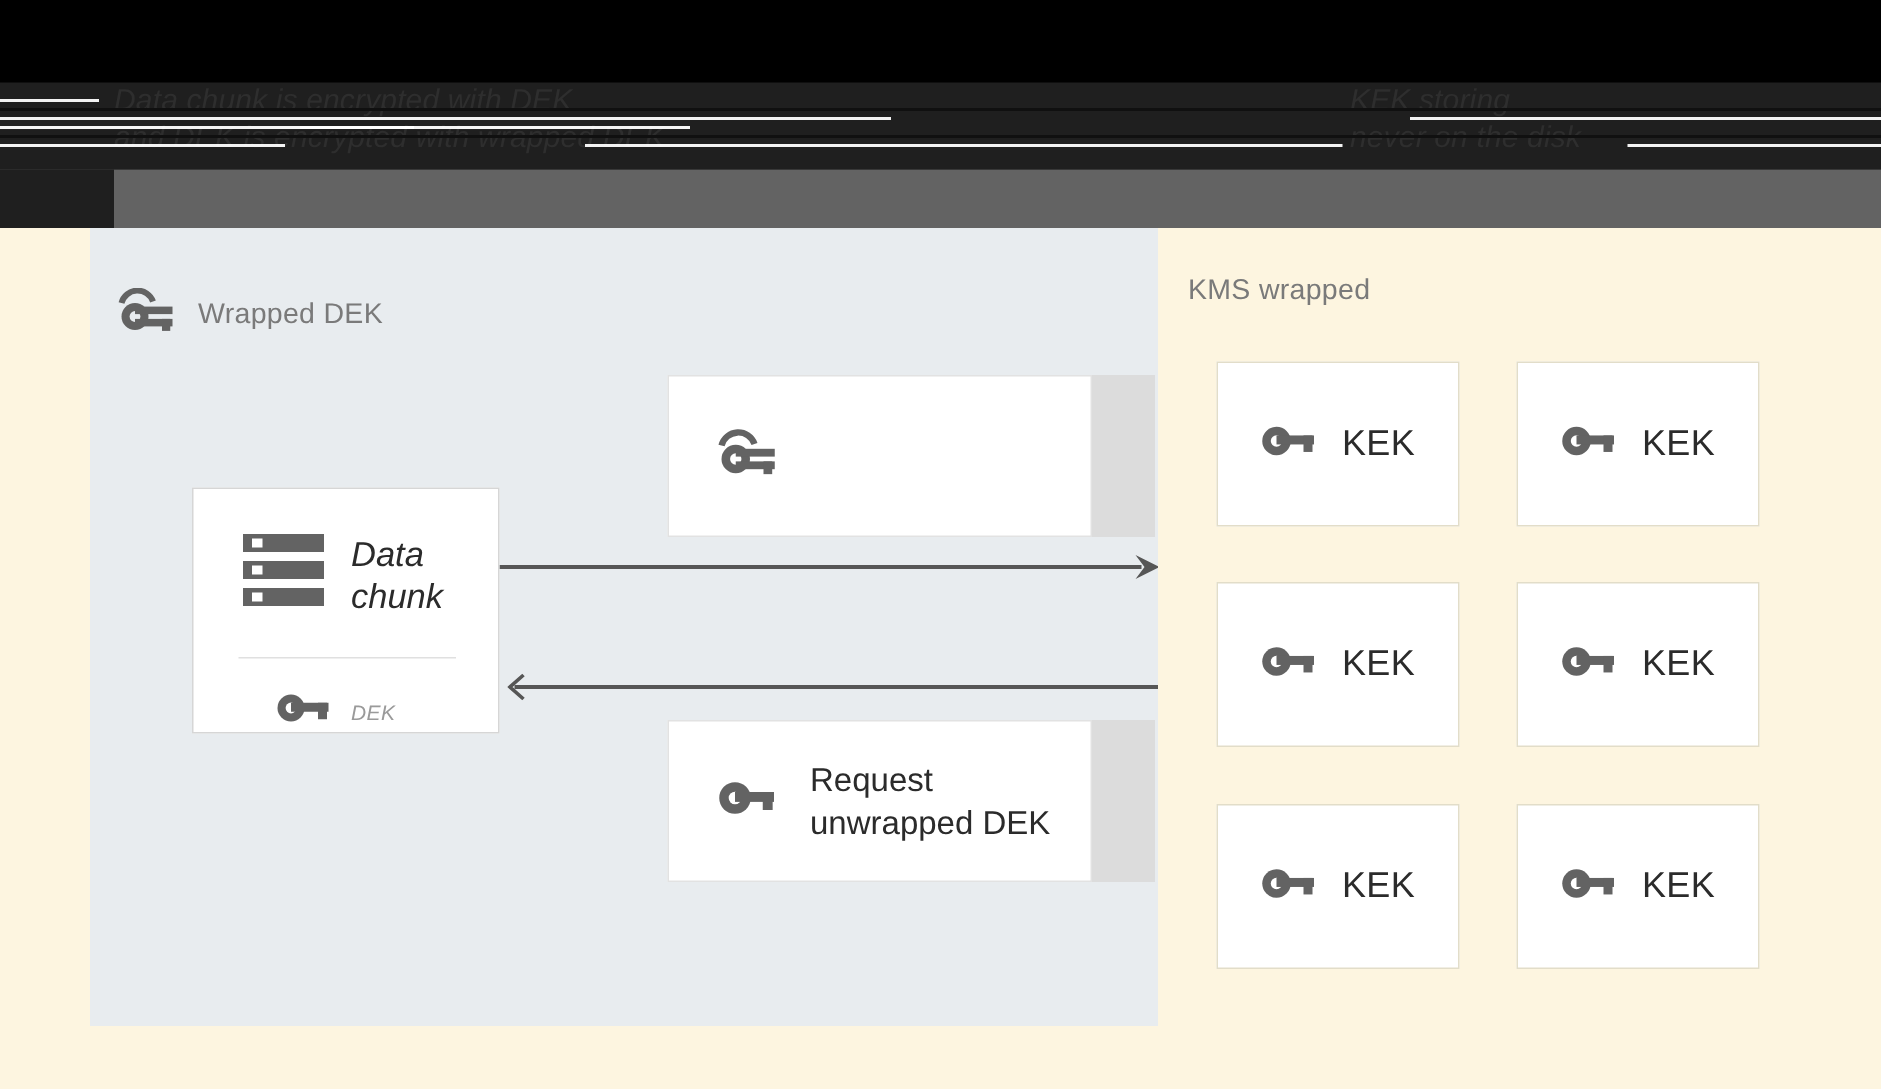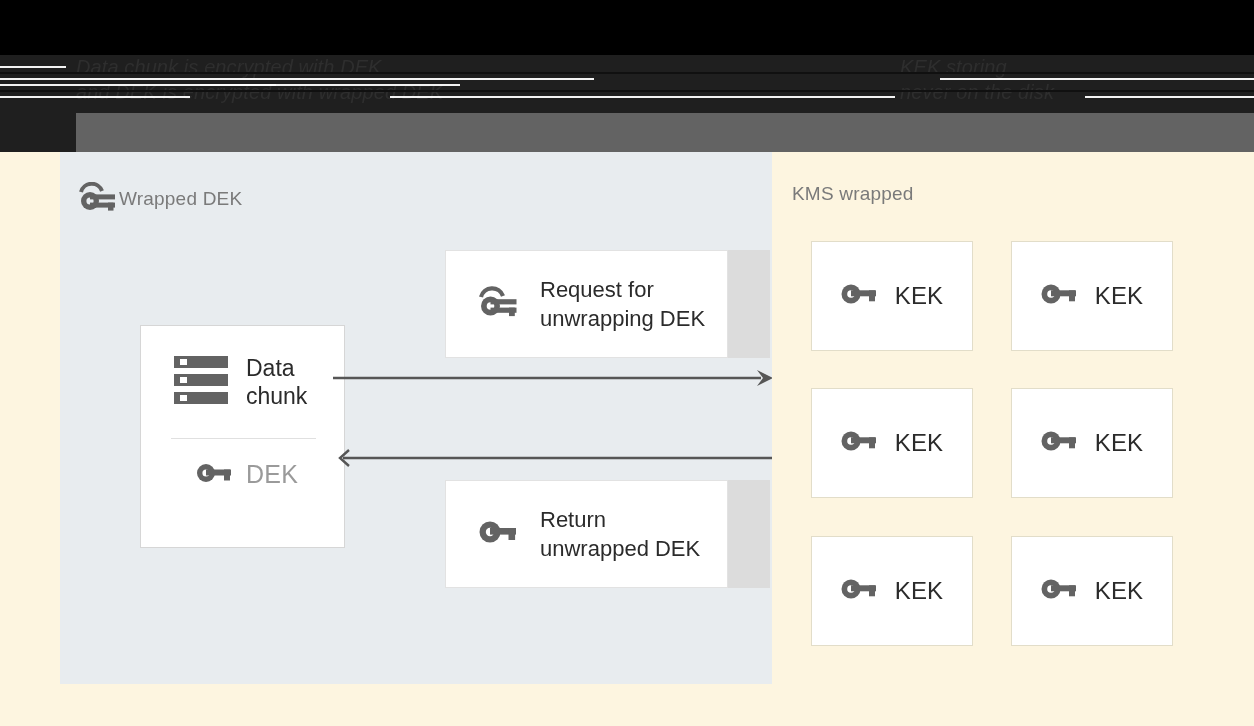--- a/index.html
+++ b/index.html
@@ -84,24 +84,24 @@
 
   
   #wrapped-dek-panel {
     position: absolute;
     left: 60px; top: 152px;
     width: 712px; height: 532px;
     background: #e8ecef;
   }
   #wrapped-dek-header {
     position: absolute;
-    left: 78px; top: 182px;
+    left: 78px; top: 192px;
     display: flex;
     align-items: center;
-    gap: 3px;
+    gap: 16px;
   }
   #wrapped-dek-header .label {
     font-size: 19px;
     color: #7a7a7a;
     letter-spacing: 0.2px;
   }
 
   
   #kms-storage-panel {
     position: absolute;
@@ -113,25 +113,26 @@
     position: absolute;
     left: 792px; top: 183px;
     font-size: 19px;
     color: #7a7a7a;
     letter-spacing: 0.2px;
   }
 
   
   #data-chunk-card {
     position: absolute;
-    left: 140px; top: 325px;
-    width: 205px; height: 223px;
+    left: 128px; top: 325px;
+    width: 205px; height: 164px;
     background: #ffffff;
     border: 1px solid #d6d6d6;
     box-sizing: border-box;
+    font-style: italic;
   }
   #data-chunk-row {
     position: absolute;
     left: 33px; top: 28px;
     display: flex;
     align-items: center;
     gap: 18px;
   }
   #data-chunk-label {
     font-size: 23px;
@@ -146,21 +147,21 @@
     background: #e0e0e0;
   }
   #data-chunk-dek-row {
     position: absolute;
     left: 55px; top: 134px;
     display: flex;
     align-items: center;
     gap: 14px;
   }
   #data-chunk-dek-label {
-    font-size: 25px;
+    font-size: 14px;
     color: #9a9a9a;
     letter-spacing: 0.3px;
   }
 
   
   .msg-card-shadow {
     position: absolute;
     background: #dcdcdc;
   }
   .msg-card {
@@ -298,35 +299,33 @@
   <span class="msg-icon">
     <svg width="40" height="32" viewBox="0 0 40 32">
       <path d="M3 11 A11.5 11.5 0 0 1 25 10" fill="none" stroke="#636363" stroke-width="4.2"></path>
       <circle cx="12.5" cy="20" r="9.5" fill="#636363"></circle>
       <circle cx="12.5" cy="20" r="3.8" fill="#ffffff"></circle>
       <rect x="12.5" y="13.2" width="26" height="5.2" fill="#636363"></rect>
       <rect x="12.5" y="21.6" width="26" height="5.2" fill="#636363"></rect>
       <rect x="31" y="21.6" width="5.8" height="8.5" fill="#636363"></rect>
     </svg>
   </span>
-  <span class="msg-label">Request for
-unwrapping DEK</span>
 </div>
 
 <div class="msg-card-shadow" id="return-card-shadow"></div>
 <div class="msg-card" id="return-card">
   <span class="msg-icon">
     <svg width="40" height="28" viewBox="0 0 40 28">
       <circle cx="12" cy="14" r="10.5" fill="#636363"></circle>
       <circle cx="12" cy="14" r="4.2" fill="#ffffff"></circle>
       <rect x="12" y="10" width="26" height="6.6" fill="#636363"></rect>
       <rect x="30.5" y="10" width="6.6" height="12" fill="#636363"></rect>
     </svg>
   </span>
-  <span class="msg-label">Return
+  <span class="msg-label">Request
 unwrapped DEK</span>
 </div>
 
 <div id="arrow-request">
   <svg width="440" height="18" viewBox="0 0 440 18">
     <line x1="0" y1="9" x2="428" y2="9" stroke="#565656" stroke-width="2.6"></line>
     <polygon points="424,1 440,9 424,17 430,9" fill="#565656"></polygon>
   </svg>
 </div>
 

